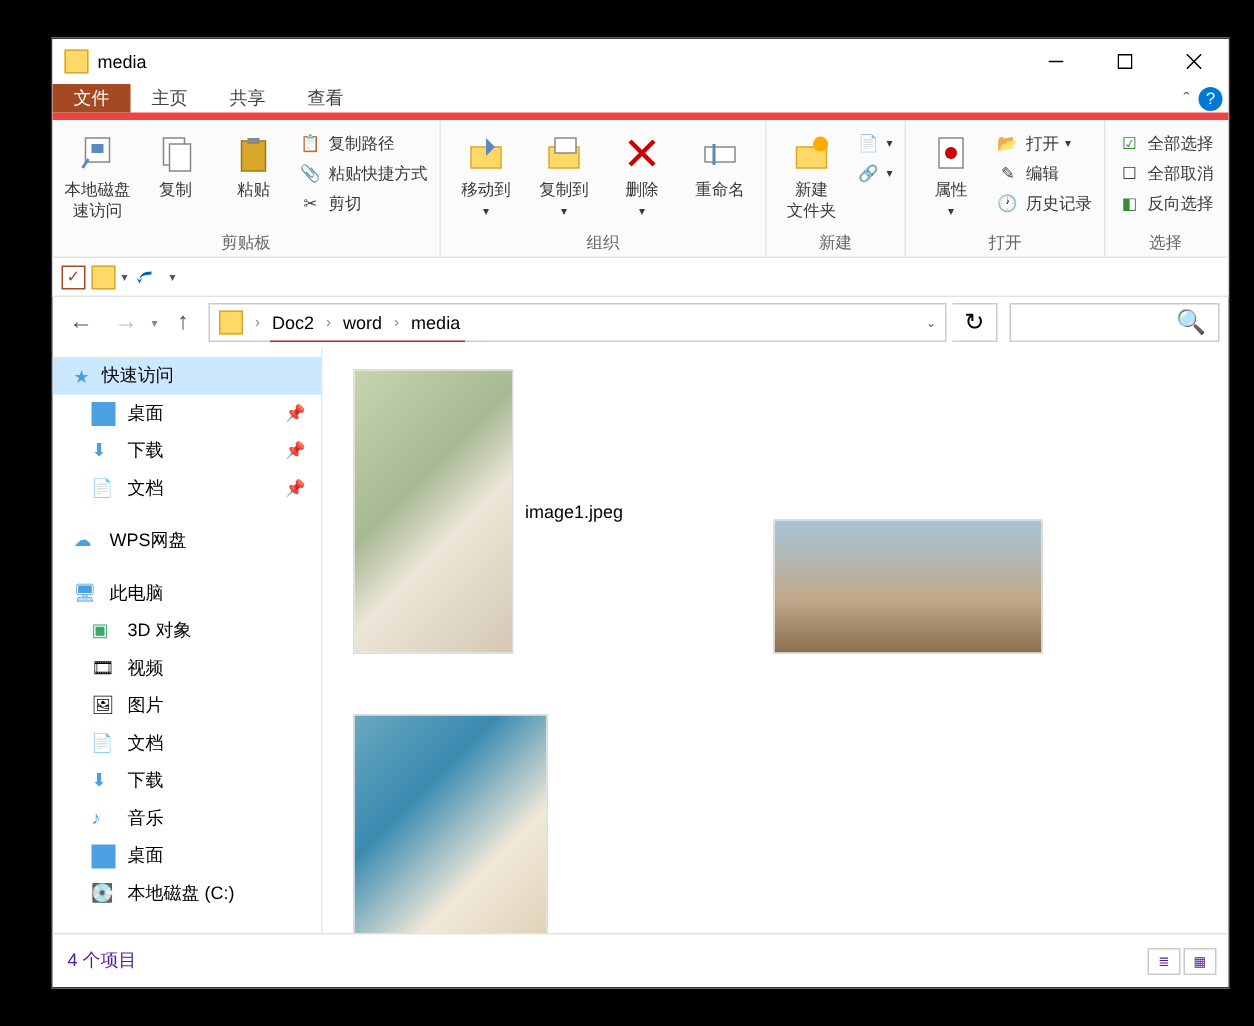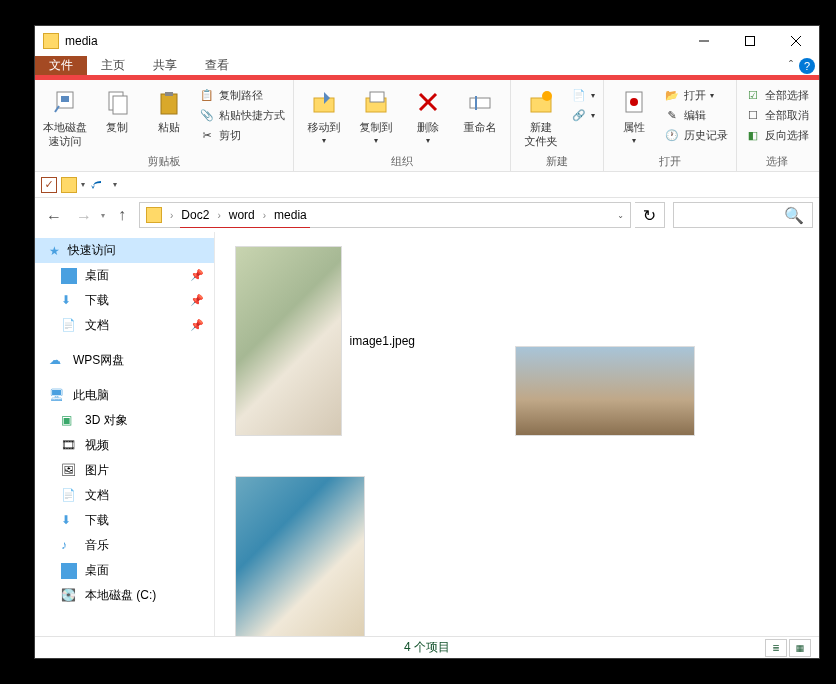--- a/index.html
+++ b/index.html
@@ -45,21 +45,21 @@
 .side-icon { width: 16px; height: 16px; flex-shrink: 0; }
 .side-sep { height: 10px; }
 .content { flex: 1; overflow: auto; padding: 14px 20px; display: flex; flex-wrap: wrap; gap: 40px 100px; align-content: flex-start; }
 .thumb { width: 180px; display: flex; flex-direction: row; align-items: center; gap: 8px; cursor: default; }
 .thumb-img { width: 130px; height: 190px; border: 1px solid #ddd; background: #888; }
 .thumb-img.t1 { background: linear-gradient(135deg, #c8d4b0 0%, #a6b894 40%, #ede6d8 60%, #d4c8b4 100%); }
 .thumb-img.t2 { background: linear-gradient(135deg, #2a5a2a 0%, #4a7a4a 40%, #b8c4c8 60%, #88a098 100%); }
 .thumb-img.t3 { width: 180px; height: 90px; margin-top: 100px; background: linear-gradient(180deg, #a8c4d8 0%, #c0a888 60%, #8a7050 100%); }
 .thumb-img.t4 { background: linear-gradient(135deg, #6aa8c0 0%, #3a8ab0 30%, #f0e8d8 60%, #d8c8a8 100%); }
 .thumb-label { font-size: 12px; color: #000; }
-.status { height: 22px; border-top: 1px solid #e3e3e3; display: flex; align-items: center; padding: 0 10px; font-size: 12px; color: #14532d; position: relative; justify-content: center; }
+.status { height: 36px; border-top: 1px solid #e3e3e3; display: flex; align-items: center; padding: 0 10px; font-size: 12px; color: #4c1d95; position: relative; }
 .status-right { position: absolute; right: 8px; display: flex; gap: 2px; }
 .view-btn { width: 22px; height: 18px; border: 1px solid #ccc; display: flex; align-items: center; justify-content: center; font-size: 9px; }
 .caret { font-size: 8px; }
 </style>
 </head>
 <body>
 
 <div class="window">
 
   <div class="titlebar">

